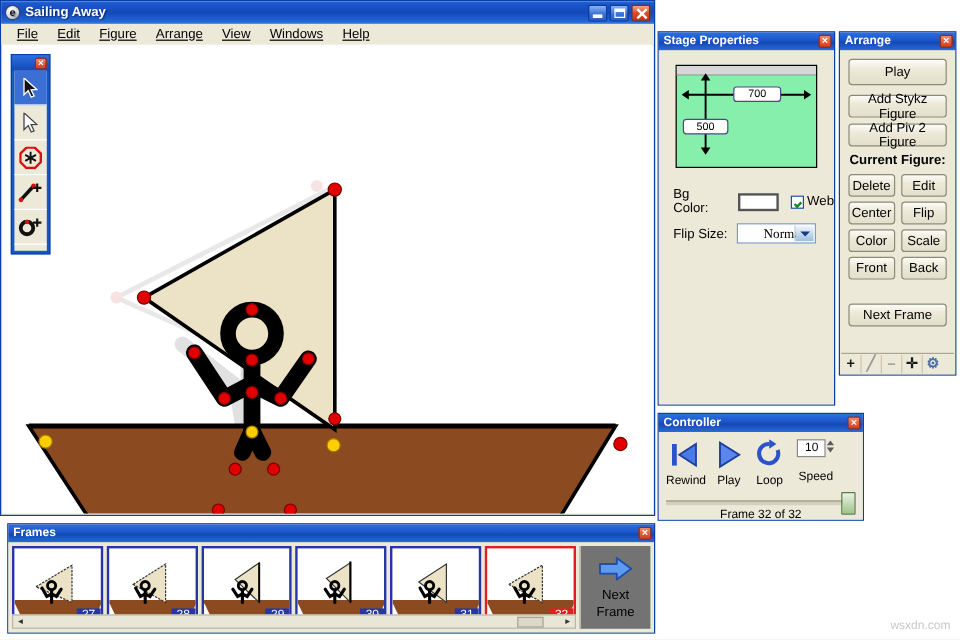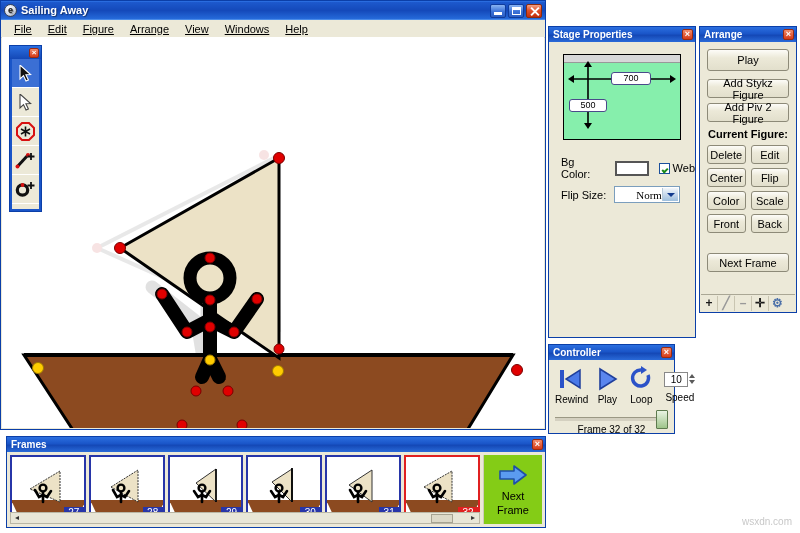--- a/index.html
+++ b/index.html
@@ -80,21 +80,21 @@
     background:linear-gradient(to bottom,#2b6fe0,#1448b6);padding-right:2px;}
   #toolpalTitle .closebox{width:10px;height:10px;font-size:8px;line-height:8px;margin:0;}
   .toolbtns{position:absolute;left:2px;right:2px;top:13px;bottom:2px;background:#ece9d8;}
   .tbtn{height:29px;border-bottom:1px solid #ffffff;display:flex;align-items:center;justify-content:center;box-sizing:border-box;}
   .tbtn.sel{background:#3b6fd4;}
   .tbtn svg{display:block;}
 
   
   #stageprops{left:548px;top:26px;width:148px;height:312px;}
   #commands{left:699px;top:26px;width:98px;height:287px;}
-  #controller{left:548px;top:344px;width:127px;height:90px;}
+  #controller{left:548px;top:344px;width:172px;height:90px;}
   #frames{left:6px;top:436px;width:540px;height:92px;}
 
   .stage-preview{
     position:absolute;left:14px;top:12px;width:118px;height:86px;
     background:#86efac;border:1px solid #000;box-sizing:border-box;
   }
   .stage-preview .topstrip{height:7px;background:#d8d8d8;border-bottom:1px solid #999;}
   .sz-box{
     position:absolute;background:#fff;border:1px solid #4a4a8a;border-radius:3px;
     font-size:9px;text-align:center;line-height:11px;height:13px;box-sizing:border-box;
@@ -155,21 +155,21 @@
   .thumb.sel{border-color:#e02020;}
   .thumb .num{
     position:absolute;right:0;bottom:0;min-width:16px;height:12px;line-height:12px;
     background:#2735a8;color:#fff;font-size:10px;text-align:center;padding:0 2px;
   }
   .thumb.sel .num{background:#e02020;}
   .hscroll{position:absolute;left:0;right:62px;bottom:0;height:12px;background:#e8e6d7;border:1px solid #b9b6a4;box-sizing:border-box;display:flex;align-items:center;justify-content:space-between;}
   .hsbtn{width:12px;height:10px;font-size:8px;text-align:center;line-height:10px;color:#333;}
   .hsthumb{width:22px;height:9px;background:#dcd9c8;border:1px solid #a6a391;margin-right:14px;box-sizing:border-box;}
   .nextframe{
-    position:absolute;right:0;top:0;width:58px;bottom:0;background:#84cc16;
+    position:absolute;right:0;top:0;width:58px;bottom:0;background:#737373;
     display:flex;flex-direction:column;align-items:center;justify-content:center;gap:1px;
     border-left:1px solid #cfccb9;
   }
   .nextframe .lbl{font-size:11px;line-height:13px;text-align:center;}
 
   #watermark{position:absolute;right:8px;bottom:6px;font-size:10px;color:#c8c8c8;}
 </style>
 </head>
 <body>
 
@@ -403,21 +403,21 @@
       <div>
         <div class="ctrl-ico">
           <svg width="26" height="26" viewBox="0 0 26 26">
               <path d="M20 9 A8 8 0 1 1 13 4" fill="none" stroke="#2b52c8" stroke-width="3.4"></path>
               <path d="M13 0 L13 8 L19 4 Z" fill="#2b52c8"></path>
             </svg>
         </div>
         <div class="ctrl-lbl">Loop</div>
       </div>
       <div style="margin-left:4px;">
-        <div style="display:flex;align-items:center;height:26px;">
+        <div style="display:flex;align-items:flex-start;height:26px;">
           <span class="spin">10</span>
           <span class="spinbtns">
               <div class="up"></div>
               <div class="dn"></div>
             </span>
         </div>
         <div class="ctrl-lbl">Speed</div>
       </div>
     </div>
     <div class="slider-track"></div>

